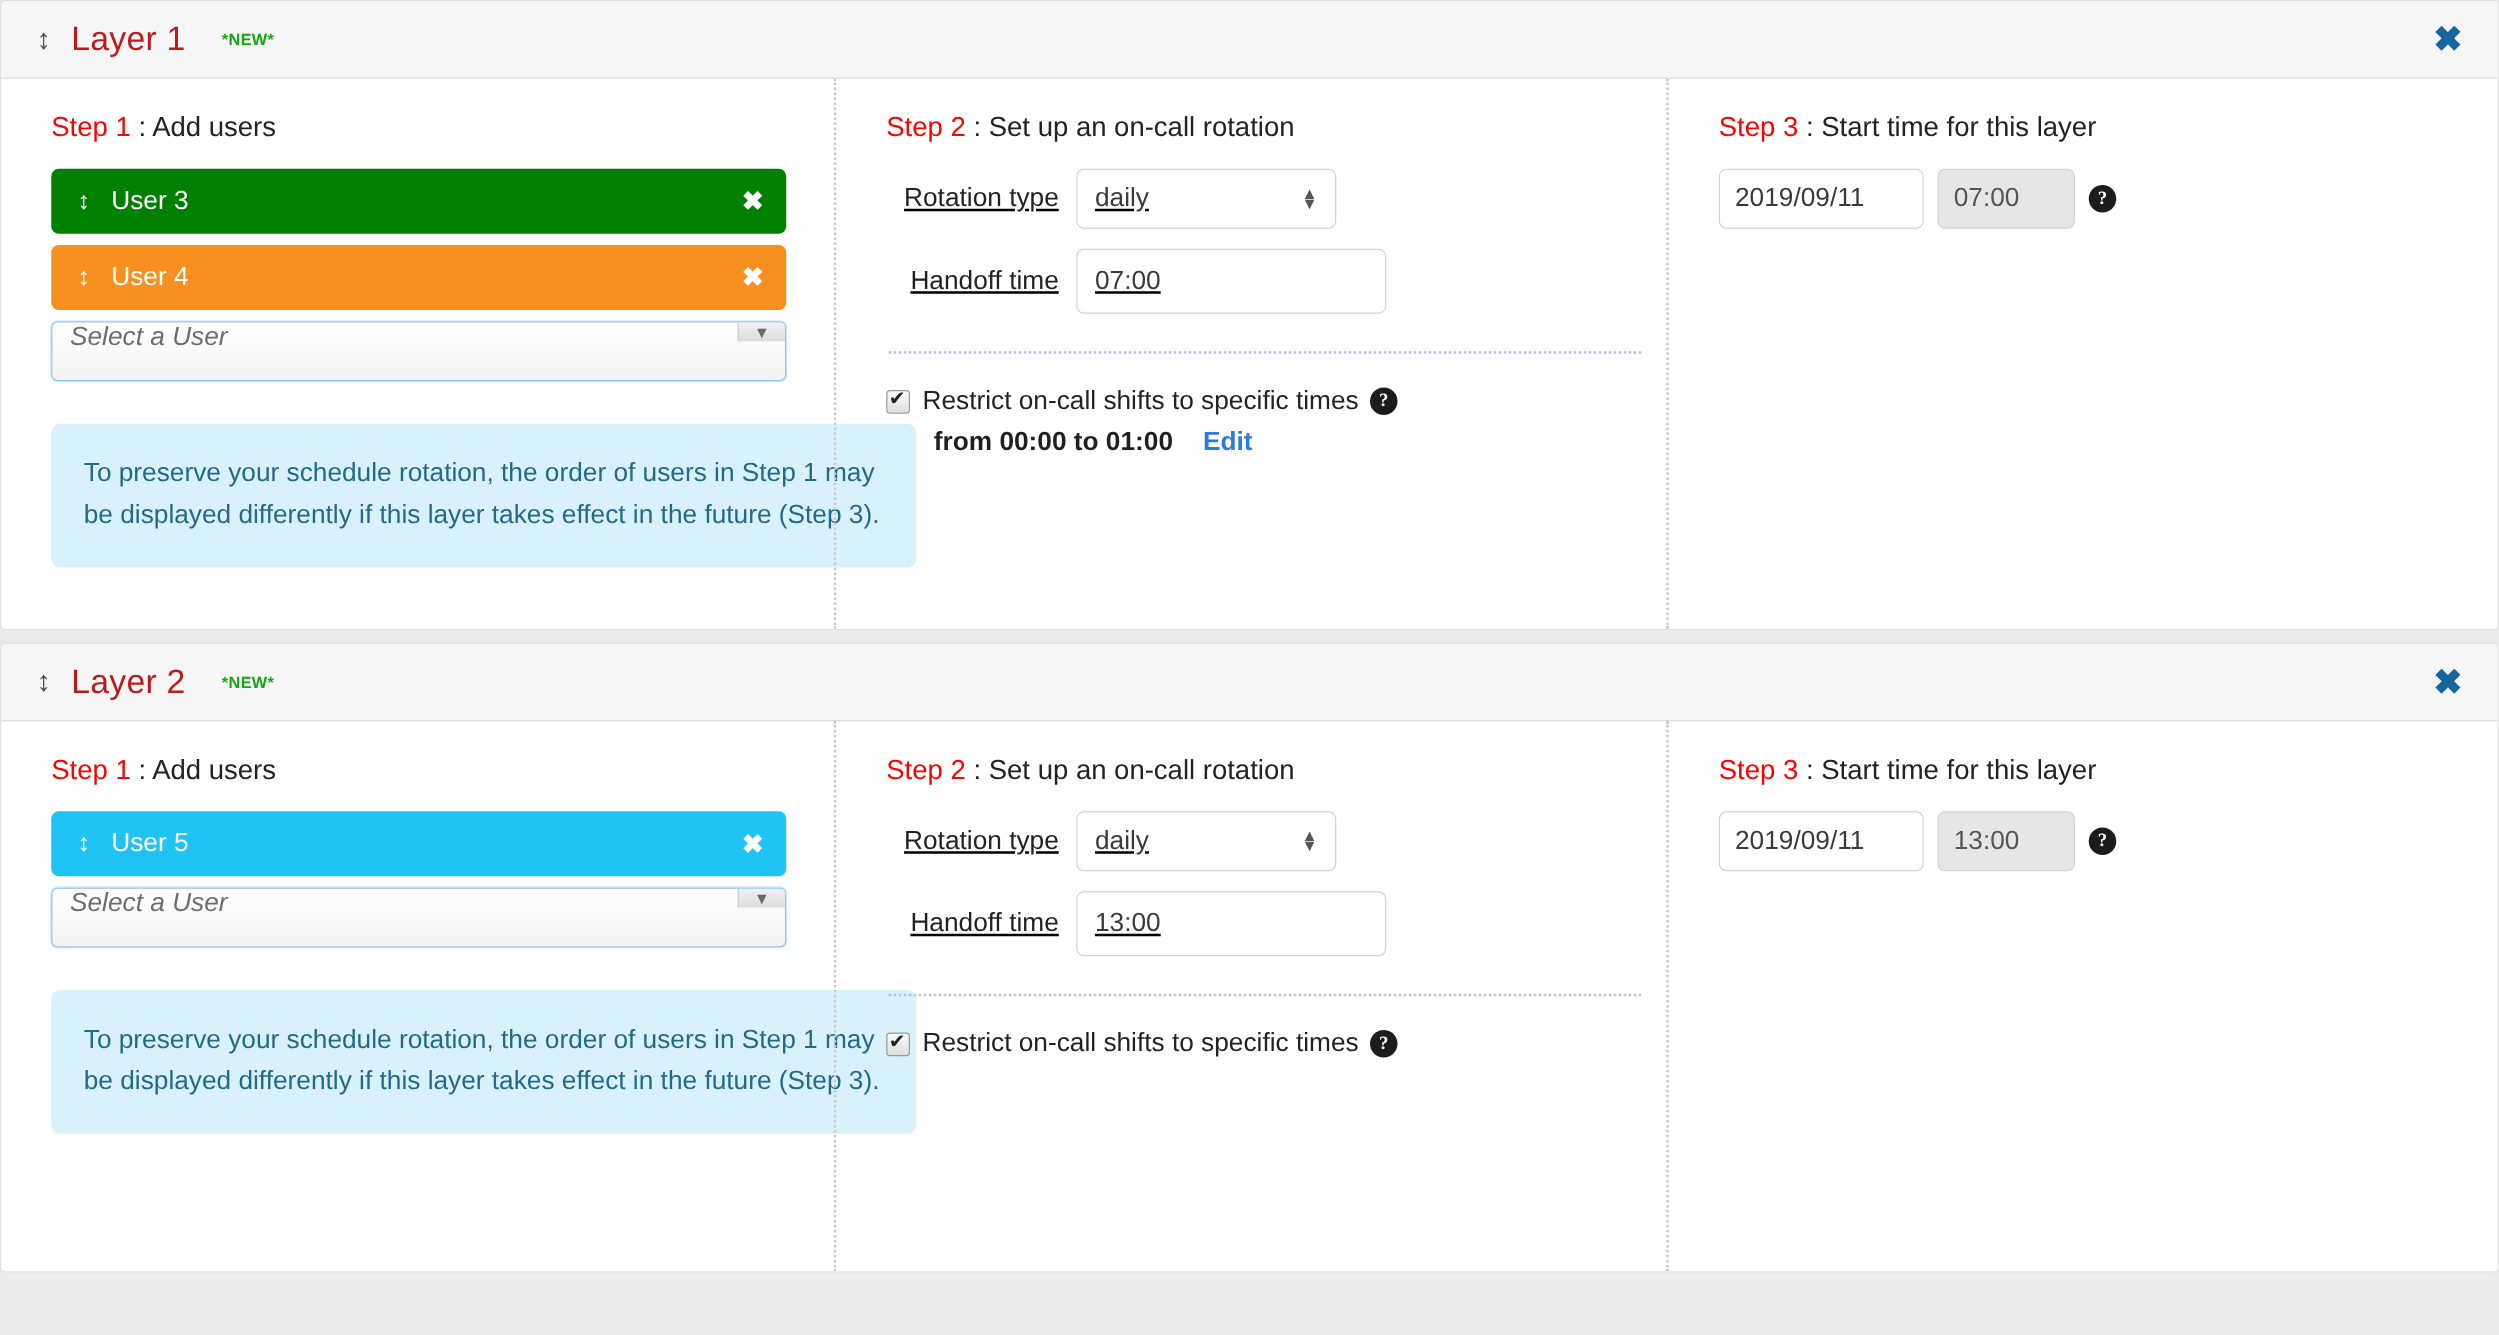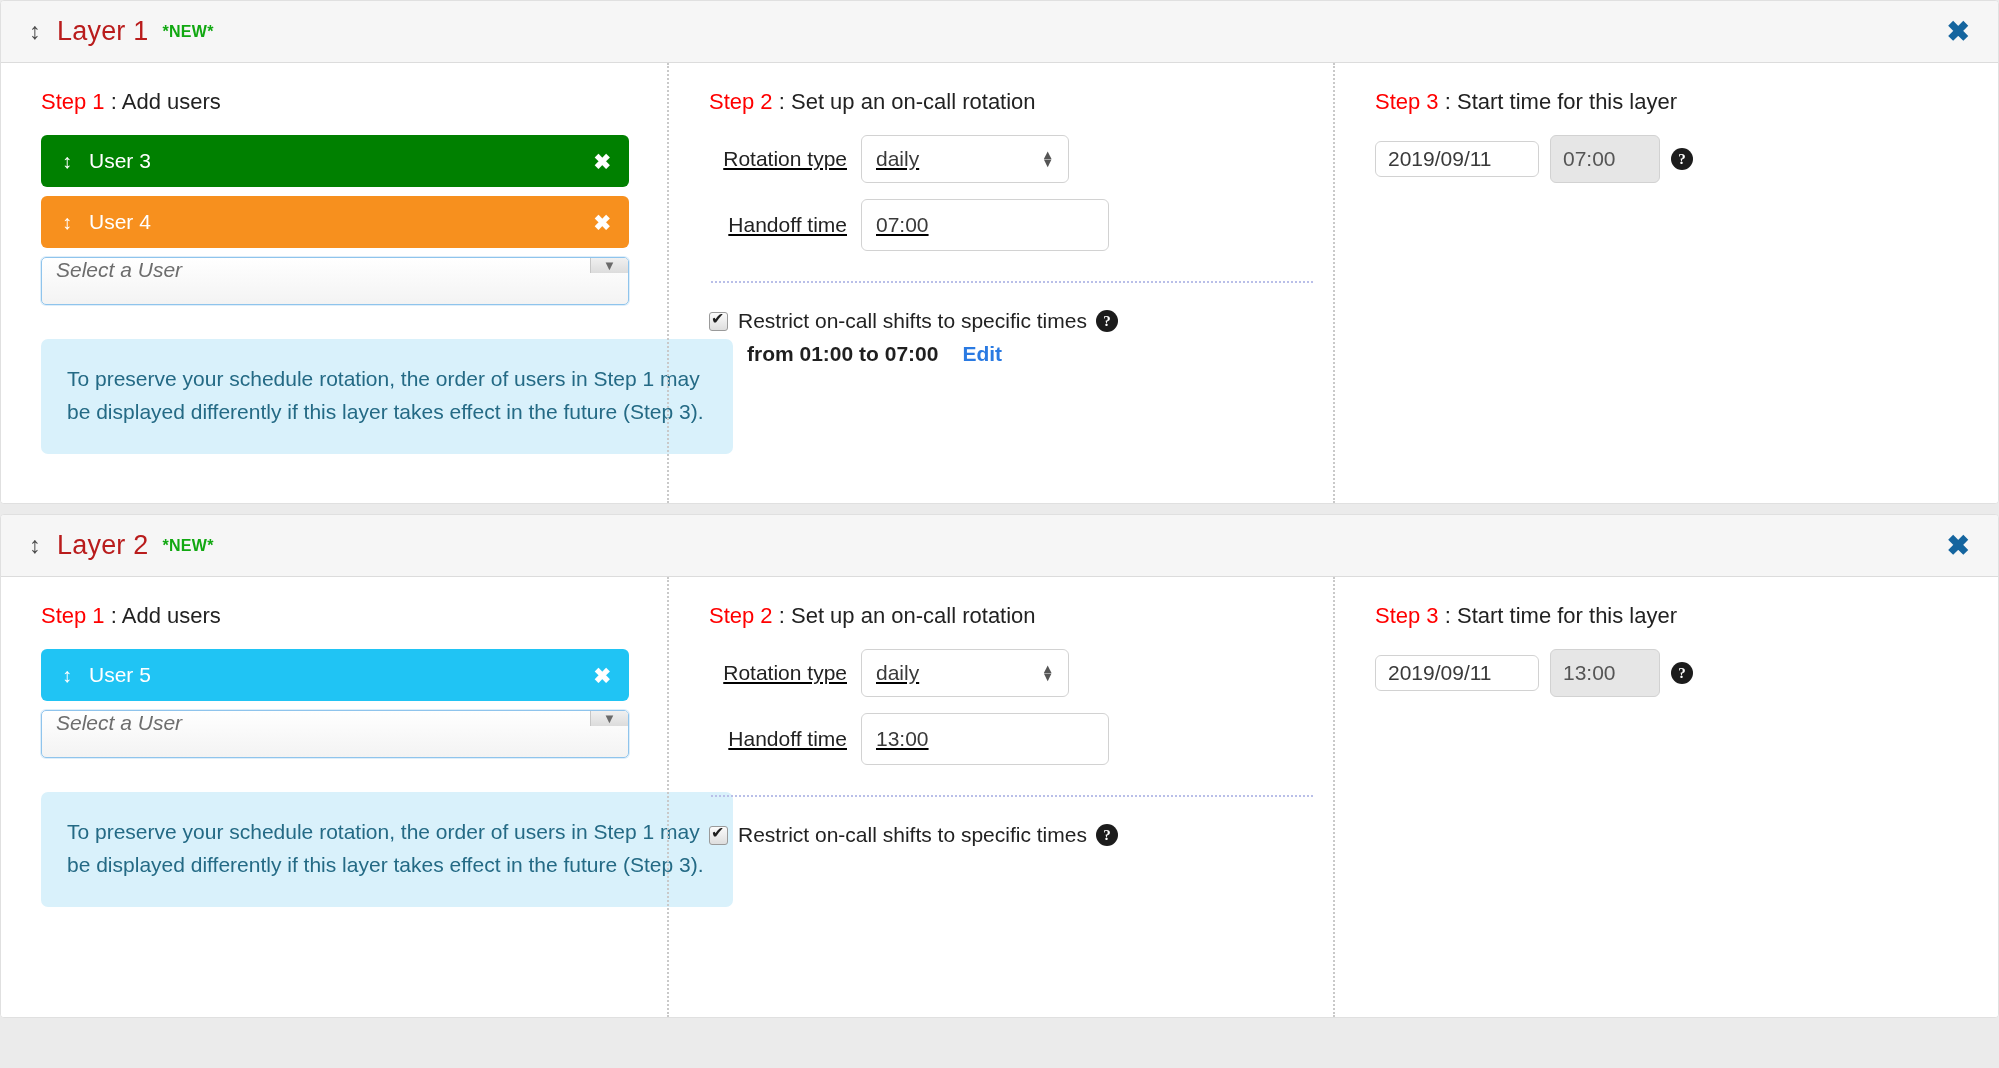--- a/index.html
+++ b/index.html
@@ -48,23 +48,23 @@
   .layer-title {
     font-size: 27px;
     color: #b91c1c;
     margin-left: 12px;
     font-weight: 400;
     letter-spacing: .2px;
     white-space: nowrap;
   }
   .layer-new {
     color: #11a811;
-    font-size: 16px;
-    font-weight: 700;
-    margin-left: 14px;
+    font-size: 13px;
+    font-weight: 700;
+    margin-left: 29px;
     letter-spacing: .3px;
     white-space: nowrap;
   }
   .layer-close {
     margin-left: auto;
     color: #15659f;
     font-size: 28px;
     font-weight: 700;
     line-height: 1;
     cursor: pointer;
@@ -288,21 +288,21 @@
     font-weight: 700;
     margin-left: 24px;
     cursor: pointer;
     text-decoration: none;
   }
 
   
   .start-row { display: flex; align-items: center; }
   .date-input {
     width: 164px;
-    height: 36px;
+    height: 48px;
     border: 1px solid #d2d2d2;
     border-radius: 6px;
     background: #ffffff;
     font-size: 21px;
     color: #3a3a3a;
     padding: 0 12px;
     font-family: "Liberation Sans", sans-serif;
   }
   .time-input {
     width: 110px;
@@ -363,21 +363,21 @@
           <div class="form-row">
             <span class="form-label">Handoff time</span>
             <input class="handoff-input" type="text" value="07:00" style="">
           </div>
           <div class="dotted-sep"></div>
           <div class="restrict-row">
             <span class="cbox"></span>
             <span>Restrict on-call shifts to specific times</span>
             <span class="help-dot">?</span>
           </div>
-          <div class="restrict-times"><span>from 01:00 to 07:00</span><a class="edit-link" href="#">Edit</a></div>
+          <div class="restrict-times"><span>from 00:00 to 01:00</span><a class="edit-link" href="#">Edit</a></div>
         </div>
         <div class="col col-3">
           <div class="step-title"><span class="step-label">Step 3</span> <span>:</span> <span>Start time for this layer</span></div>
           <div class="start-row">
             <input class="date-input" type="text" value="2019/09/11" style="">
             <input class="time-input" type="text" value="07:00" style="">
             <span class="help-dot">?</span>
           </div>
         </div>
       </div>

